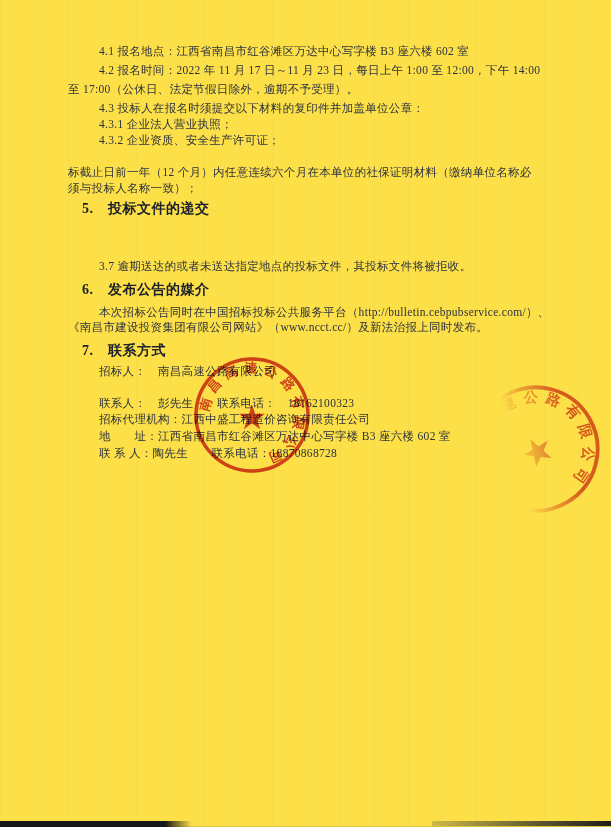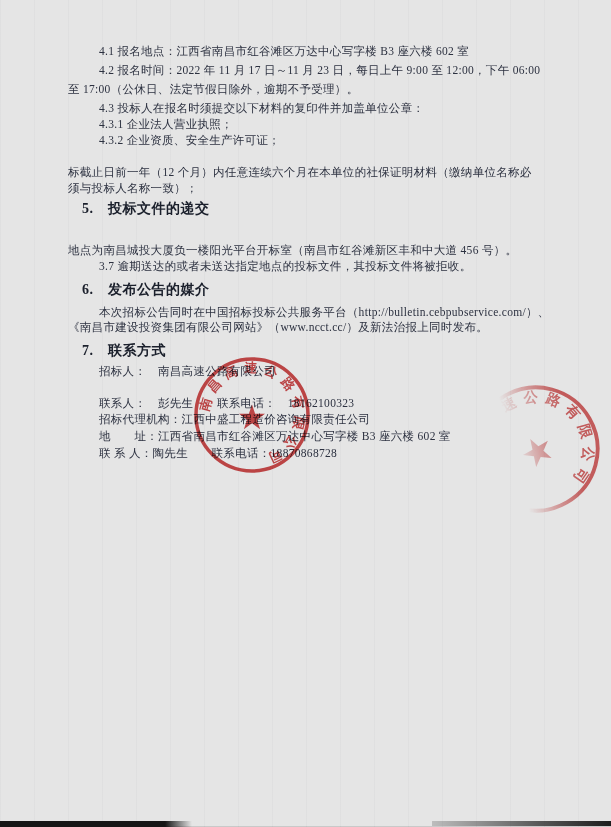--- a/index.html
+++ b/index.html
@@ -1,20 +1,20 @@
 <!DOCTYPE html>
 <html><head>
 <meta charset="utf-8">
 <style>
   html,body{margin:0;padding:0;background:#ffffff;}
   .page{
     position:relative;
     width:611px;height:827px;
     margin:0 auto;
-    background:#e5e5e5;
+    background:#fde047;
     overflow:hidden;
     font-family:"Liberation Serif","DejaVu Serif",serif;
     color:#2c3140;
   }
   
   .page::before{
     content:"";position:absolute;inset:0;pointer-events:none;
     background:repeating-linear-gradient(90deg,rgba(120,125,135,.05) 0 1px,transparent 1px 34px);
   }
   .line{
@@ -67,30 +67,29 @@
     position:absolute;left:0;right:0;bottom:0;height:1px;
     background:rgba(0,0,0,.12);
   }
 </style>
 </head>
 <body>
 
 <div class="page">
 
   <div class="line" style="left:99px;top:46px">4.1 报名地点：江西省南昌市红谷滩区万达中心写字楼 B3 座六楼 602 室</div>
-  <div class="line" style="left:99px;top:65px">4.2 报名时间：2022 年 11 月 17 日～11 月 23 日，每日上午 9:00 至 12:00，下午 06:00</div>
+  <div class="line" style="left:99px;top:65px">4.2 报名时间：2022 年 11 月 17 日～11 月 23 日，每日上午 1:00 至 12:00，下午 14:00</div>
   <div class="line" style="left:68px;top:84px">至 17:00（公休日、法定节假日除外，逾期不予受理）。</div>
   <div class="line" style="left:99px;top:103px">4.3 投标人在报名时须提交以下材料的复印件并加盖单位公章：</div>
   <div class="line" style="left:99px;top:119px">4.3.1 企业法人营业执照；</div>
   <div class="line" style="left:99px;top:135px">4.3.2 企业资质、安全生产许可证；</div>
   <div class="line" style="left:68px;top:167px">标截止日前一年（12 个月）内任意连续六个月在本单位的社保证明材料（缴纳单位名称必</div>
   <div class="line" style="left:68px;top:183px">须与投标人名称一致）；</div>
 
   <div class="heading" style="left:82px;top:202px">5.　投标文件的递交</div>
-  <div class="line" style="left:68px;top:245px">地点为南昌城投大厦负一楼阳光平台开标室（南昌市红谷滩新区丰和中大道 456 号）。</div>
   <div class="line" style="left:99px;top:261px">3.7 逾期送达的或者未送达指定地点的投标文件，其投标文件将被拒收。</div>
 
   <div class="heading" style="left:82px;top:283px">6.　发布公告的媒介</div>
   <div class="line" style="left:99px;top:307px">本次招标公告同时在中国招标投标公共服务平台（http://bulletin.cebpubservice.com/）、</div>
   <div class="line" style="left:68px;top:322px">《南昌市建设投资集团有限公司网站》（www.ncct.cc/）及新法治报上同时发布。</div>
 
   <div class="heading" style="left:82px;top:344px">7.　联系方式</div>
   <div class="line" style="left:99px;top:366px">招标人：　南昌高速公路有限公司</div>
   <div class="line" style="left:99px;top:398px">联系人：　彭先生　　联系电话：　18162100323</div>
   <div class="line" style="left:99px;top:414px">招标代理机构：江西中盛工程造价咨询有限责任公司</div>

